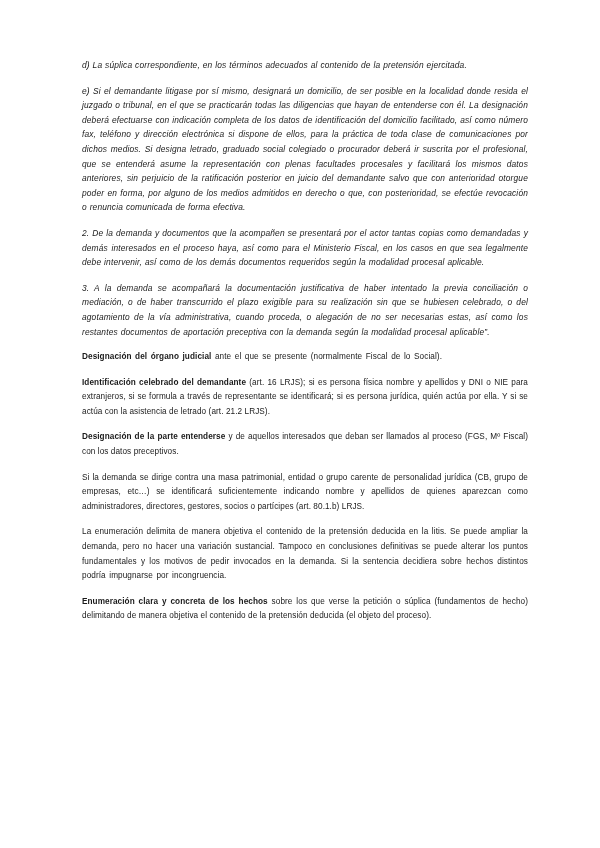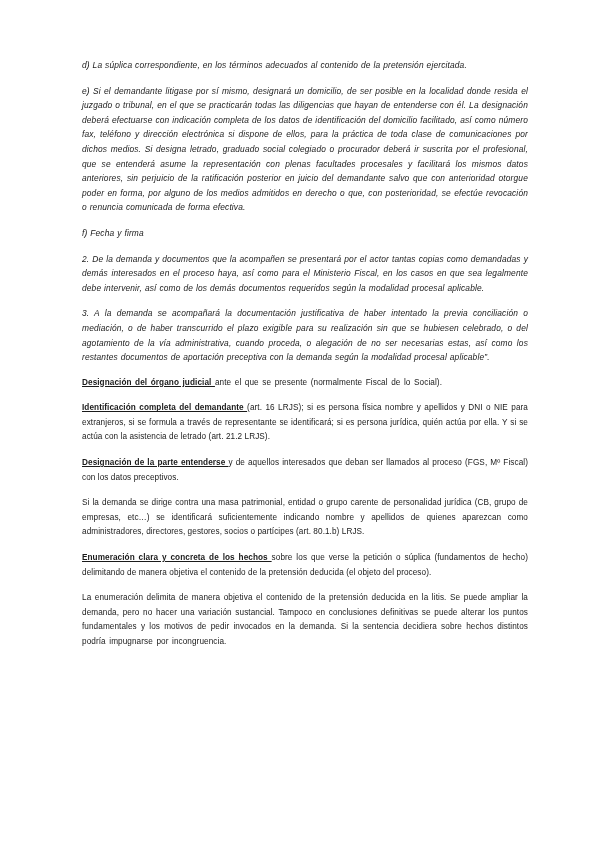--- a/index.html
+++ b/index.html
@@ -36,70 +36,66 @@
     letter-spacing: 0.15px;
     word-spacing: 0.4px;
   }
   p.upright {
     font-style: normal;
     font-size: 8.2px;
   }
   .b {
     font-weight: bold;
     font-style: normal;
-    text-decoration: underline;
   }
   .spaced-wide {
     word-spacing: 1.2px;
   }
 </style>
 </head>
 <body>
 
 <div class="page">
   <div class="doc-body">
 
     <p class="para italic">
       <span>d) La súplica correspondiente, en los términos adecuados al contenido de la pretensión ejercitada.</span>
     </p>
 
     <p class="para italic">
       <span>e) Si el demandante litigase por sí mismo, designará un domicilio, de ser posible en la localidad donde resida el juzgado o tribunal, en el que se practicarán todas las diligencias que hayan de entenderse con él. La designación deberá efectuarse con indicación completa de los datos de identificación del domicilio facilitado, así como número fax, teléfono y dirección electrónica si dispone de ellos, para la práctica de toda clase de comunicaciones por dichos medios. Si designa letrado, graduado social colegiado o procurador deberá ir suscrita por el profesional, que se entenderá asume la representación con plenas facultades procesales y facilitará los mismos datos anteriores, sin perjuicio de la ratificación posterior en juicio del demandante salvo que con anterioridad otorgue poder en forma, por alguno de los medios admitidos en derecho o que, con posterioridad, se efectúe revocación o renuncia comunicada de forma efectiva.</span>
     </p>
 
-    <p class="para italic">
-      <span>f) Fecha y firma</span>
-    </p>
 
     <p class="para italic">
       <span>2. De la demanda y documentos que la acompañen se presentará por el actor tantas copias como demandadas y demás interesados en el proceso haya, así como para el Ministerio Fiscal, en los casos en que sea legalmente debe intervenir, así como de los demás documentos requeridos según la modalidad procesal aplicable.</span>
     </p>
 
     <p class="para italic">
       <span>3. A la demanda se acompañará la documentación justificativa de haber intentado la previa conciliación o mediación, o de haber transcurrido el plazo exigible para su realización sin que se hubiesen celebrado, o del agotamiento de la vía administrativa, cuando proceda, o alegación de no ser necesarias estas, así como los restantes documentos de aportación preceptiva con la demanda según la modalidad procesal aplicable”.</span>
     </p>
 
     <p class="para upright spaced-wide">
       <span class="b">Designación del órgano judicial </span><span>ante el que se presente (normalmente Fiscal de lo Social).</span>
     </p>
 
     <p class="para upright">
-      <span class="b">Identificación completa del demandante </span><span>(art. 16 LRJS); si es persona física nombre y apellidos y DNI o NIE para extranjeros, si se formula a través de representante se identificará; si es persona jurídica, quién actúa por ella. Y si se actúa con la asistencia de letrado (art. 21.2 LRJS).</span>
+      <span class="b">Identificación celebrado del demandante </span><span>(art. 16 LRJS); si es persona física nombre y apellidos y DNI o NIE para extranjeros, si se formula a través de representante se identificará; si es persona jurídica, quién actúa por ella. Y si se actúa con la asistencia de letrado (art. 21.2 LRJS).</span>
     </p>
 
     <p class="para upright">
       <span class="b">Designación de la parte entenderse </span><span>y de aquellos interesados que deban ser llamados al proceso (FGS, Mº Fiscal) con los datos preceptivos.</span>
     </p>
 
     <p class="para upright">
       <span>Si la demanda se dirige contra una masa patrimonial, entidad o grupo carente de personalidad jurídica (CB, grupo de empresas, etc…) se identificará suficientemente indicando nombre y apellidos de quienes aparezcan como administradores, directores, gestores, socios o partícipes (art. 80.1.b) LRJS.</span>
     </p>
 
+    <p class="para upright spaced-wide">
+      <span>La enumeración delimita de manera objetiva el contenido de la pretensión deducida en la litis. Se puede ampliar la demanda, pero no hacer una variación sustancial. Tampoco en conclusiones definitivas se puede alterar los puntos fundamentales y los motivos de pedir invocados en la demanda. Si la sentencia decidiera sobre hechos distintos podría impugnarse por incongruencia.</span>
+    </p>
+
     <p class="para upright">
       <span class="b">Enumeración clara y concreta de los hechos </span><span>sobre los que verse la petición o súplica (fundamentos de hecho) delimitando de manera objetiva el contenido de la pretensión deducida (el objeto del proceso).</span>
-    </p>
-
-    <p class="para upright spaced-wide">
-      <span>La enumeración delimita de manera objetiva el contenido de la pretensión deducida en la litis. Se puede ampliar la demanda, pero no hacer una variación sustancial. Tampoco en conclusiones definitivas se puede alterar los puntos fundamentales y los motivos de pedir invocados en la demanda. Si la sentencia decidiera sobre hechos distintos podría impugnarse por incongruencia.</span>
     </p>
 
   </div>
 </div>
 
 </body></html>

